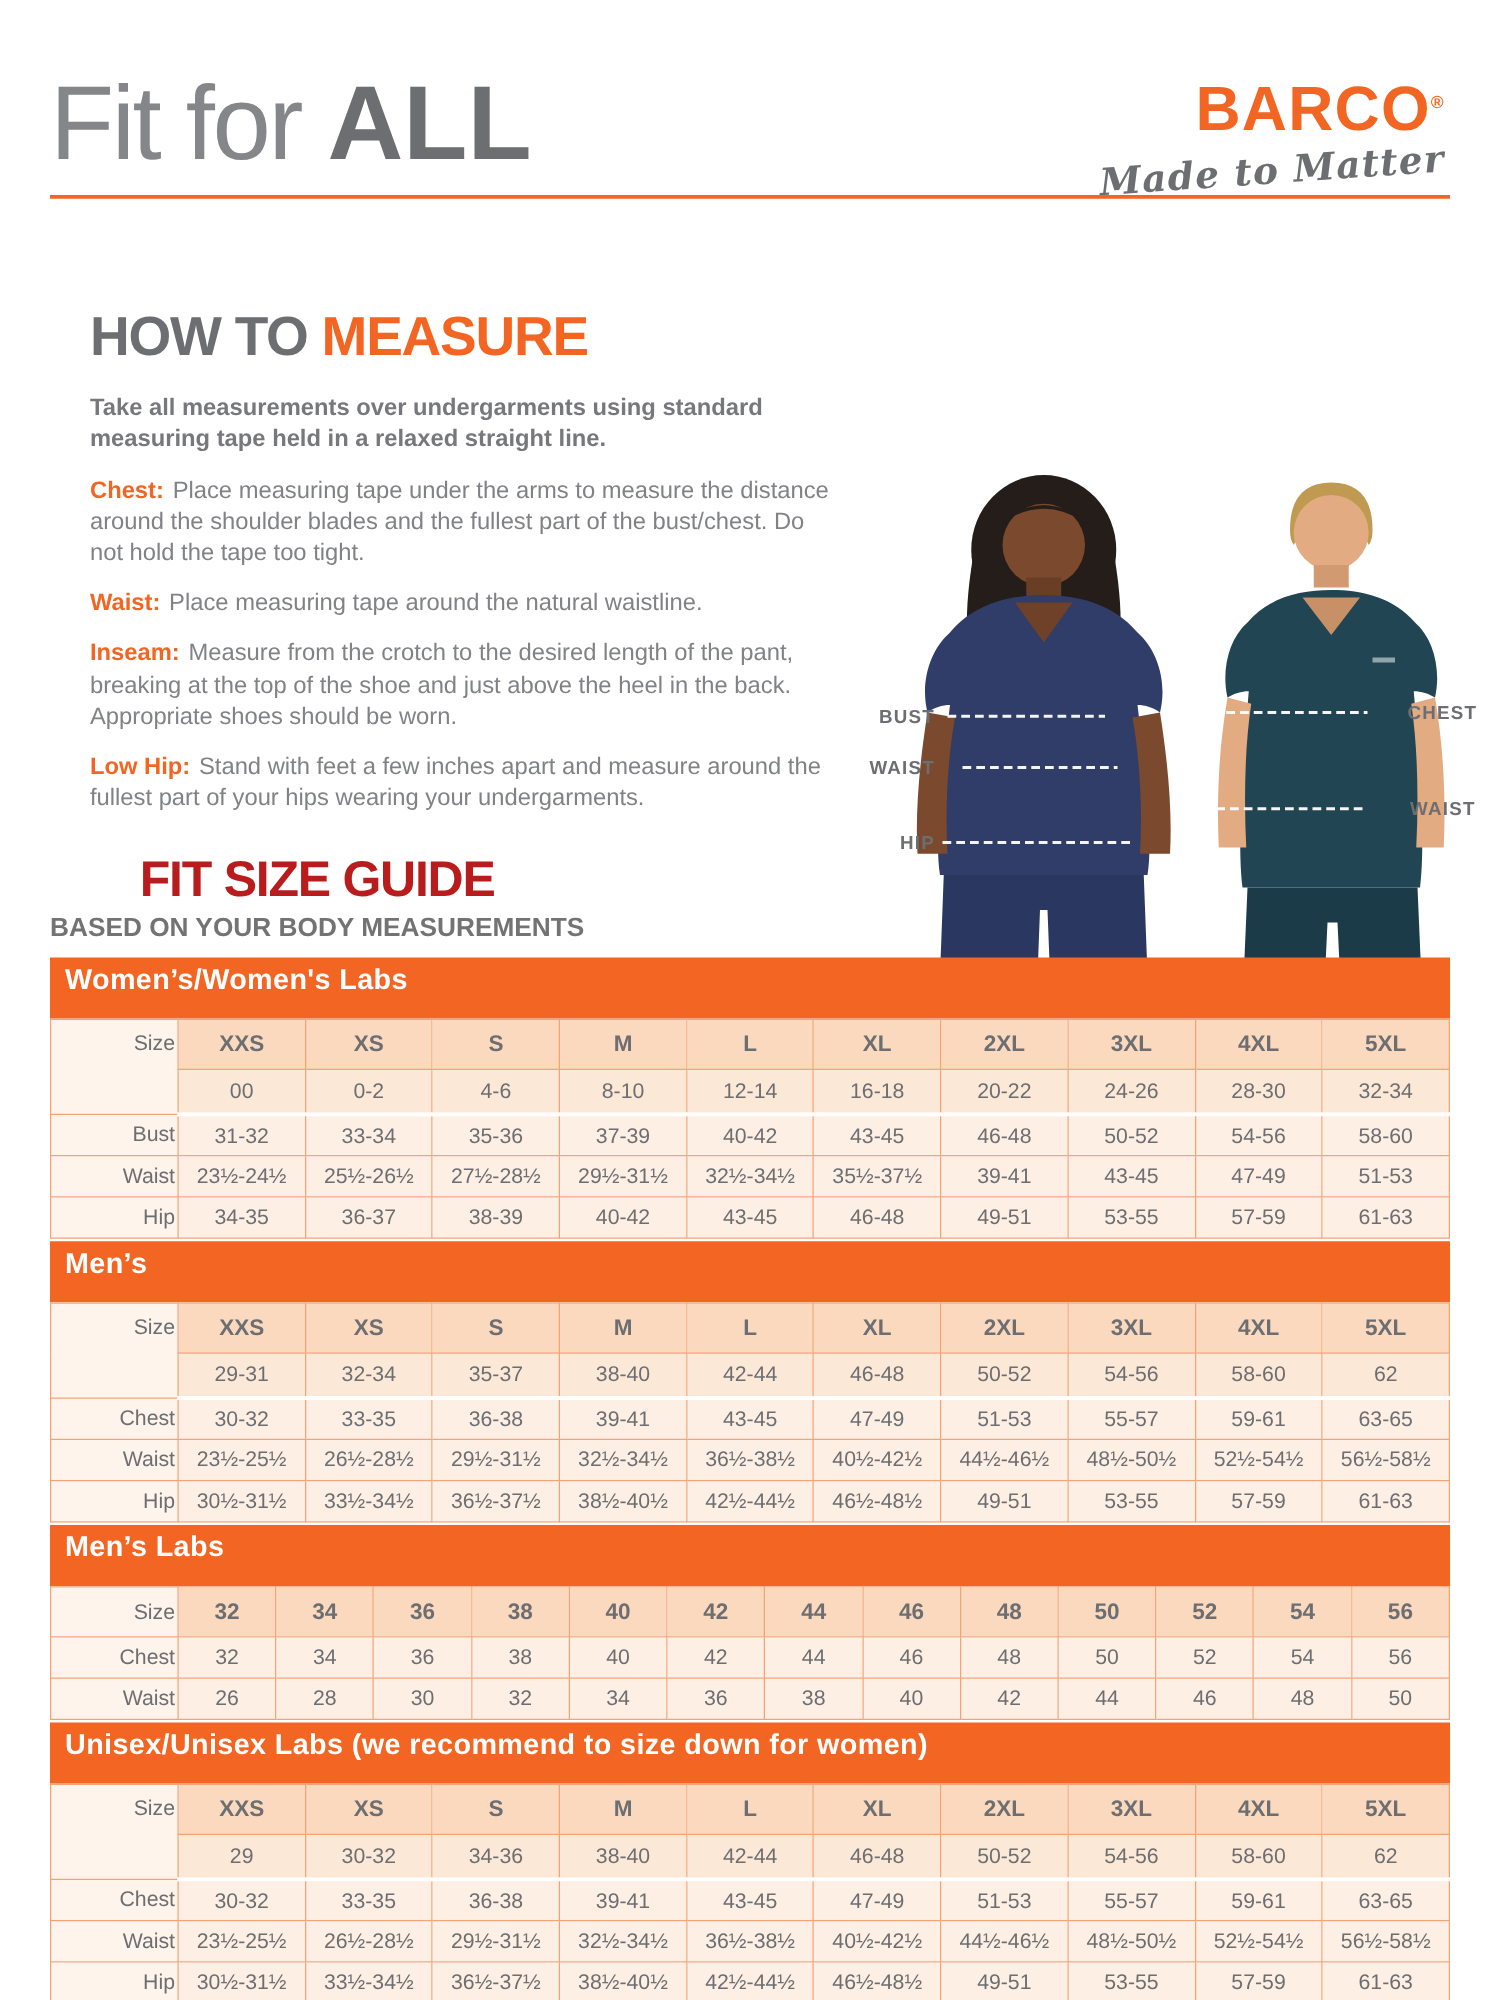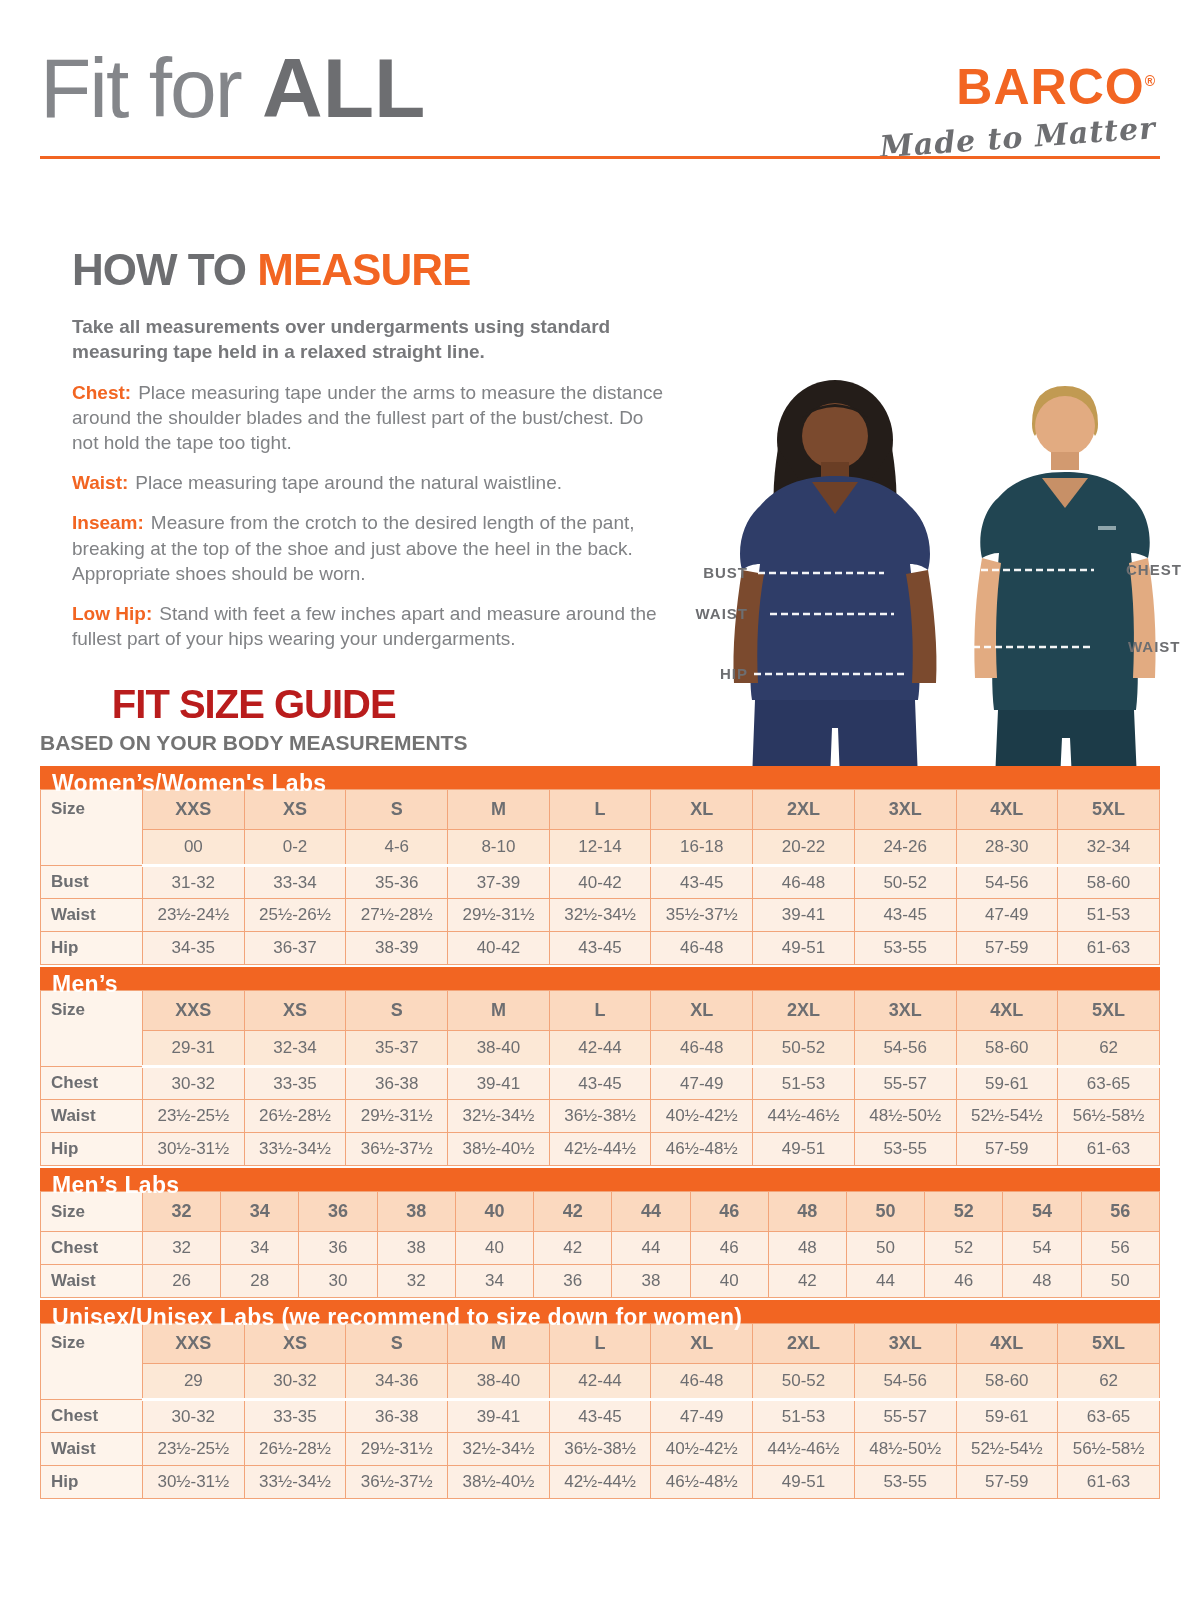--- a/index.html
+++ b/index.html
@@ -2,21 +2,21 @@
 <html><head>
 <meta charset="utf-8">
 <style>
   html,body{margin:0;padding:0;}
   body{
     width:1200px;height:1600px;position:relative;overflow:hidden;
     background:#ffffff;font-family:"Liberation Sans",sans-serif;
     -webkit-font-smoothing:antialiased;
   }
   
-  .masthead{position:absolute;left:40px;top:46px;}
+  .masthead{position:absolute;left:40px;top:56px;}
   .fit-title{font-size:84px;line-height:1.0;color:#84868a;font-weight:400;letter-spacing:-2px;}
   .fit-title .bold{color:#6d6e71;font-weight:800;letter-spacing:0px;}
   .brand{position:absolute;top:62px;right:44px;text-align:right;}
   .brand-name{font-size:50px;font-weight:800;color:#f26522;letter-spacing:1px;line-height:1;}
   .brand-reg{font-size:14px;vertical-align:super;font-weight:700;color:#f26522;}
   .brand-tagline{
     font-family:"DejaVu Serif",serif;font-style:italic;font-weight:700;
     font-size:30px;color:#6d6e71;transform:rotate(-4deg);transform-origin:right center;
     margin-top:-2px;letter-spacing:1px;
   }
@@ -39,34 +39,34 @@
   
   .sg-head{position:absolute;left:40px;top:684px;}
   .sg-head h2{margin:0;font-size:40px;line-height:1;font-weight:800;color:#b91c1c;letter-spacing:-1px;text-align:center;}
   .sg-head h3{margin:8px 0 0 0;font-size:21px;line-height:1;font-weight:700;color:#737373;}
 
   
   .tables{position:absolute;left:40px;top:766px;width:1120px;}
   .tbl + .tbl{margin-top:2px;}
   .band{
     background:#f26522;color:#ffffff;font-weight:700;font-size:23px;
-    height:23px;line-height:34px;padding:0 12px;box-sizing:border-box;letter-spacing:.3px;
+    height:49px;line-height:34px;padding:0 12px;box-sizing:border-box;letter-spacing:.3px;
   }
   table{width:100%;border-collapse:collapse;table-layout:fixed;background:#ffffff;}
   th,td{
     border:1px solid #f2a479;font-size:17px;color:#6d6e71;text-align:center;
     padding:1px 2px;overflow:hidden;white-space:nowrap;
   }
   tr.hdr{height:40px;}
   tr.hdr th{background:#fbd9bf;font-weight:700;font-size:18px;}
   tr.num{height:36px;}
   tr.num td{background:#fce8d6;border-bottom:3px solid #ffffff;}
   tr.data{height:33px;}
   tr.data td{background:#fdefe4;}
-  td.lbl{background:#fef4eb !important;text-align:left;padding-left:10px;font-weight:700;}
+  td.lbl{background:#fef4eb !important;text-align:right;padding-left:10px;font-weight:400;}
   td.sizecell{vertical-align:top;padding-top:9px;}
 </style>
 </head>
 <body>
 
 <header class="masthead">
   <div class="fit-title"><span>Fit for </span><span class="bold">ALL</span></div>
 </header>
 <div class="brand">
   <div class="brand-name"><span>BARCO</span><span class="brand-reg">®</span></div>

